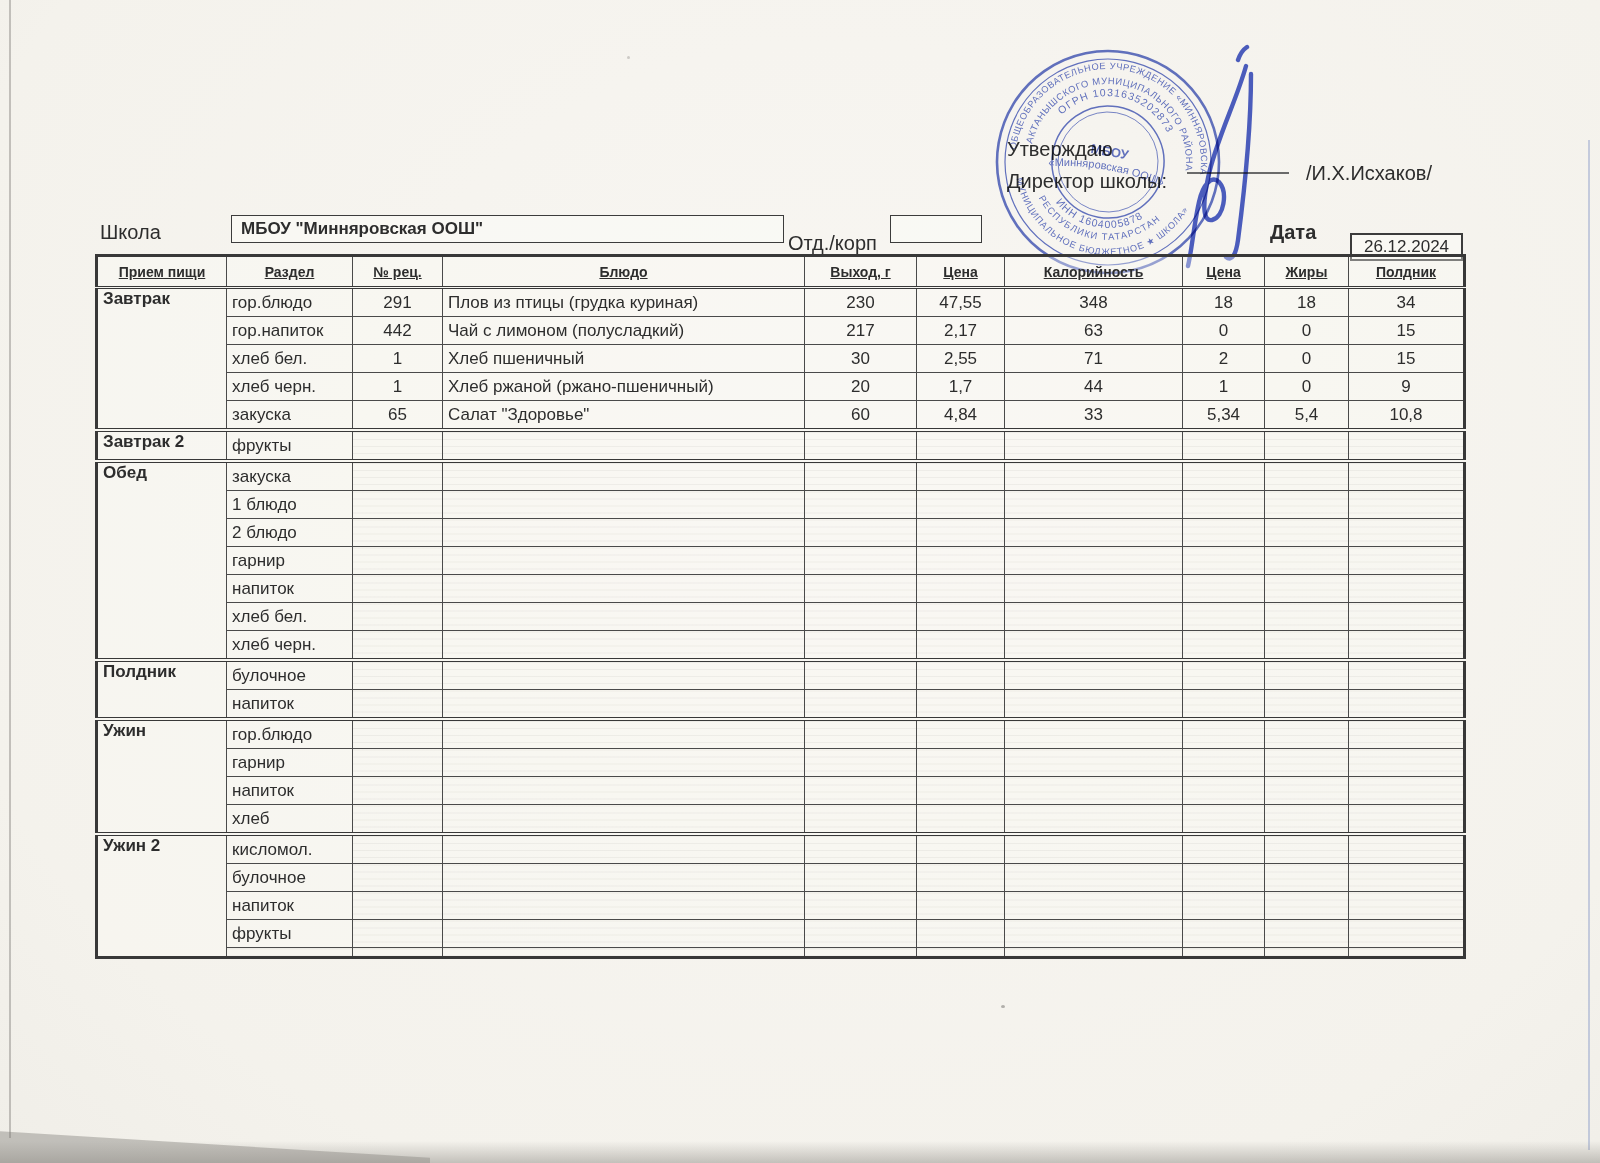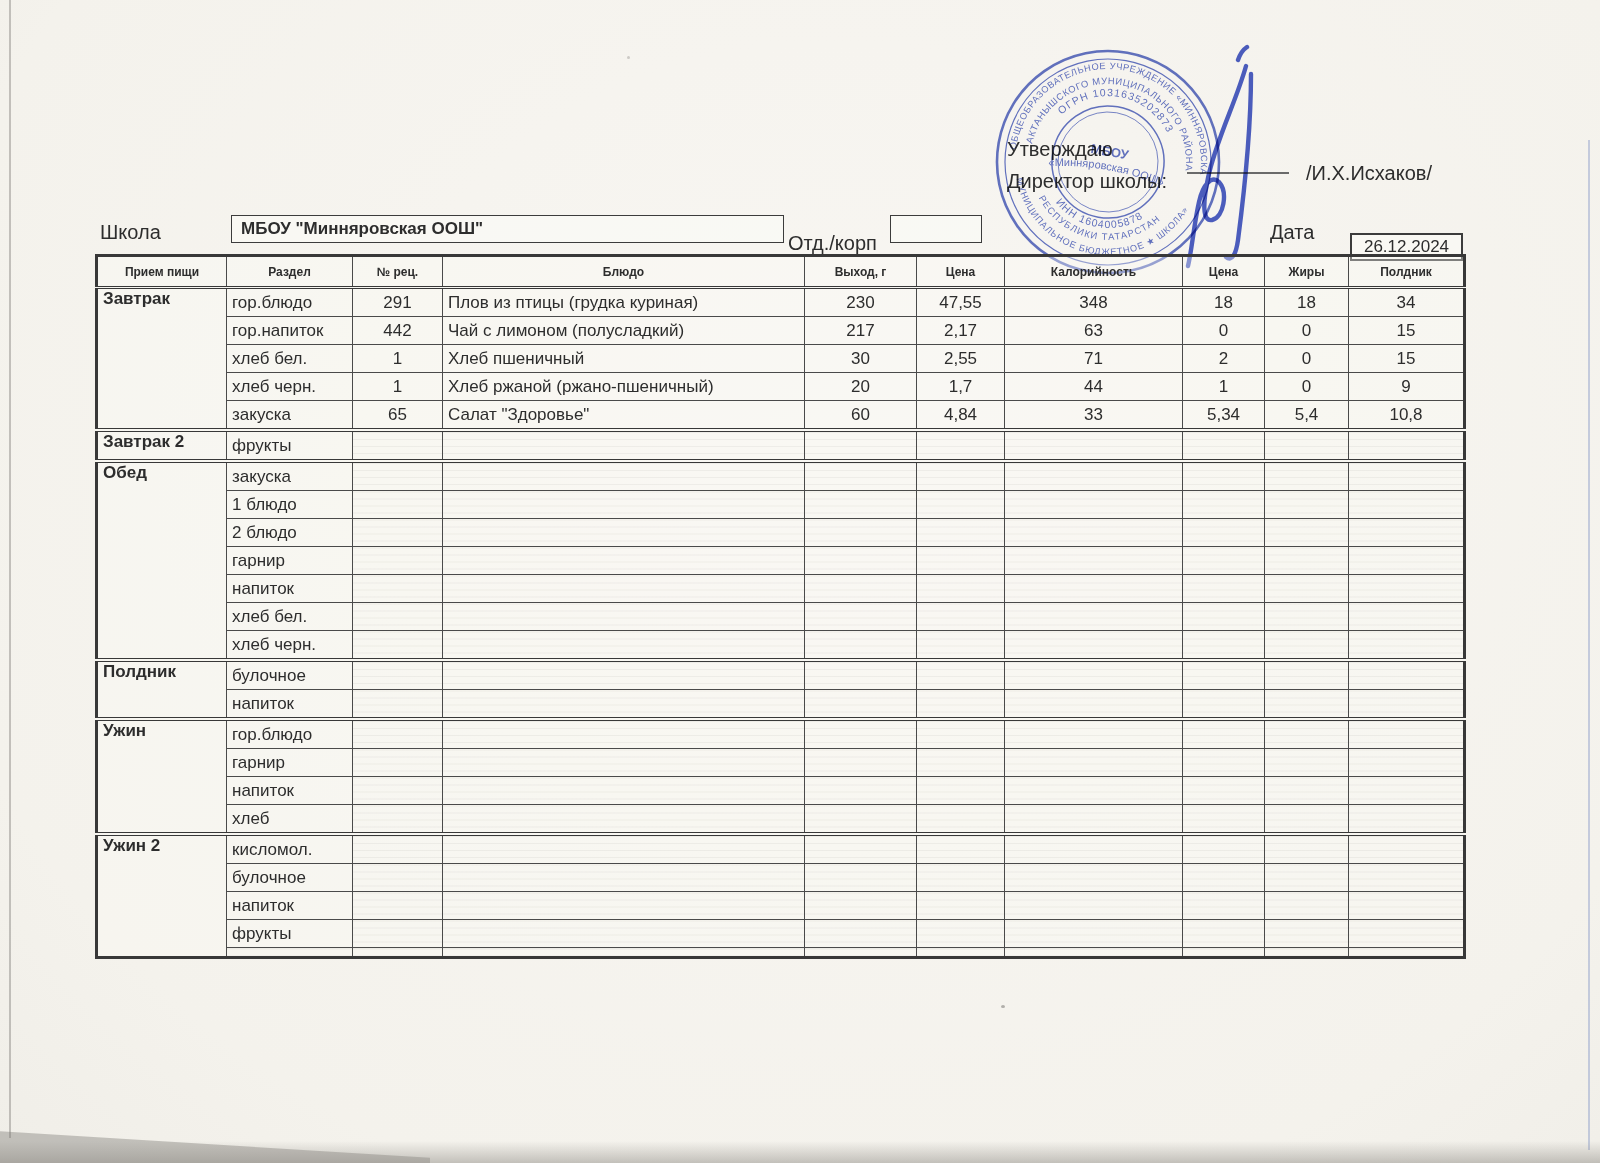--- a/index.html
+++ b/index.html
@@ -14,22 +14,22 @@
   .fbox{box-sizing:border-box;border:2px solid #3c3c3c;background:rgba(252,251,248,.55);
         font-size:17px;display:flex;align-items:center;padding:0 9px;white-space:nowrap;}
   .fbox.bold{font-weight:bold;}
   .fbox.center{justify-content:center;}
   
   .sig-line{position:absolute;border-bottom:2px solid #6a6a6a;}
   
   table.menu{position:absolute;left:95px;top:254px;width:1368px;table-layout:fixed;
     border-collapse:collapse;border:3px solid #383838;background:rgba(252,251,247,.35);}
   table.menu th, table.menu td{border:1px solid #4a4a4a;overflow:hidden;white-space:nowrap;}
-  table.menu thead th{height:29px;font-size:12px;font-weight:bold;text-align:center;
-    border-bottom:3px double #383838;padding:0 2px;}
+  table.menu thead th{height:29px;font-size:14px;font-weight:bold;text-align:center;
+    border-bottom:3px double #383838;padding:0 2px;text-decoration:underline;}
   table.menu tbody{border-top:4px double #383838;}
   table.menu tbody:first-of-type{border-top:none;}
   table.menu td{height:27px;font-size:17px;padding:0 5px;}
   td.meal{font-weight:bold;vertical-align:top;padding-top:2px;}
   td.rec, td.num{text-align:center;padding:0 2px;}
   tr.sliver td{height:8px;}
   td.empty{background-image:repeating-linear-gradient(180deg,
       rgba(120,118,112,.085) 0px, rgba(120,118,112,.085) 1.5px,
       rgba(0,0,0,0) 1.5px, rgba(0,0,0,0) 7px);}
   
@@ -87,21 +87,21 @@
       <path d="M 66,16 q 3,-9 9,-13"></path>
       <path d="M 74,22 C 64,58 44,96 36,134 C 31,158 30,178 40,176 C 52,173 56,148 47,138 C 40,131 31,140 27,158 C 22,180 20,205 16,222"></path>
       <path d="M 79,30 C 79,80 72,150 66,196 C 64,210 60,218 54,213"></path>
     </g>
   </svg>
 
   <div class="abs lbl" style="left:100px;top:221px;">Школа</div>
   <div class="abs fbox bold" style="left:231px;top:215px;width:553px;height:28px;border-width:1.5px;">МБОУ "Минняровская ООШ"</div>
   <div class="abs lbl" style="left:788px;top:221px;margin-top:11px;">Отд./корп</div>
   <div class="abs fbox" style="left:890px;top:215px;width:92px;height:28px;border-width:1.5px;"></div>
-  <div class="abs lbl" style="left:1270px;top:221px;">Дата</div>
+  <div class="abs lbl" style="left:1270px;top:221px;font-weight:bold;">Дата</div>
   <div class="abs fbox center" style="left:1350px;top:233px;width:113px;height:28px;">26.12.2024</div>
 
   <table class="menu">
     <colgroup>
         <col style="width: 130px;">
         <col style="width: 126px;">
         <col style="width: 90px;">
         <col style="width: 362px;">
         <col style="width: 112px;">
         <col style="width: 88px;">

